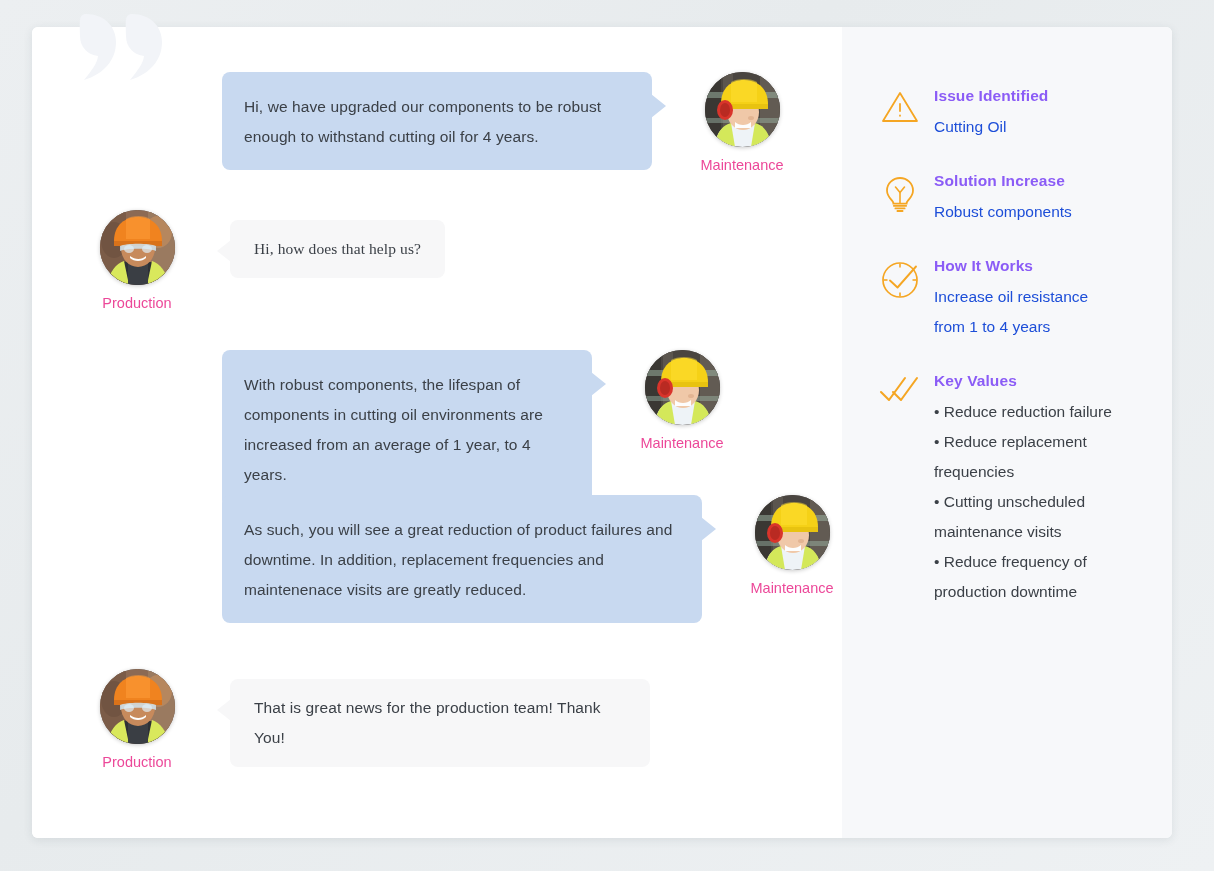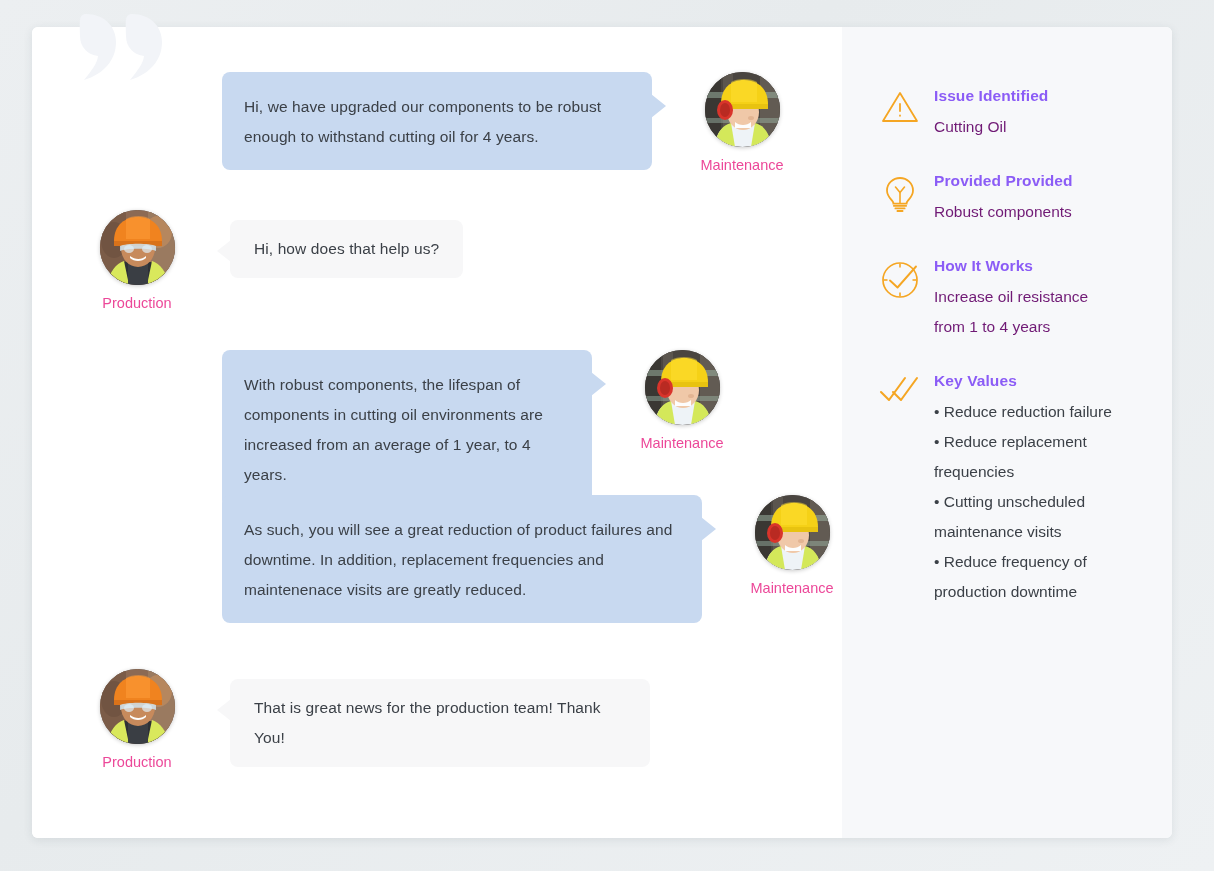--- a/index.html
+++ b/index.html
@@ -142,21 +142,21 @@
   }
   .sum-body { flex: 1 1 auto; padding-left: 6px; }
   .sum-title {
     color: #8b5cf6;
     font-size: 15.5px;
     font-weight: bold;
     letter-spacing: 0.1px;
     margin-bottom: 7px;
   }
   .sum-text {
-    color: #701a75;
+    color: #1d4ed8;
     font-size: 15.5px;
     line-height: 30px;
   }
   .sum-list-line { color: #3b4047; font-size: 15.5px; line-height: 30px; }
 </style>
 </head>
 <body>
 
 <div class="quote-deco">
   <svg width="90" height="80" viewBox="0 0 90 80">
@@ -220,21 +220,21 @@
             <path d="M26 9 C32 5 45 5 50 9 L50 29 L26 29 Z" fill="#ff9c38" opacity="0.55"></path>
             <path d="M20 36 C26 33 50 33 56 36 L56 41 C50 38 26 38 20 41 Z" fill="#cfe3ee" opacity="0.85"></path>
             <ellipse cx="29" cy="39" rx="5" ry="4" fill="#dfeef6" opacity="0.7"></ellipse>
             <ellipse cx="47" cy="39" rx="5" ry="4" fill="#dfeef6" opacity="0.7"></ellipse>
             <path d="M31 47 C35 51 42 51 45 47 C43 51 33 51 31 47 Z" fill="#ffffff"></path>
             <path d="M30 46 C35 50 42 50 46 46 L46 48 C42 52 34 52 30 48 Z" fill="#fdfdfd"></path>
           </svg>
         </div>
         <div class="person-label">Production</div>
       </div>
-      <div class="bubble grey" style="margin-left:33px; margin-top:10px; padding:14px 24px;">
+      <div class="bubble grey" style="margin-left:33px; margin-top:10px; padding:14px 24px;font-family:Liberation Serif, serif;">
         <span>Hi, how does that help us?</span>
       </div>
     </div>
 
     <div class="msg-row" style="left:190px; top:323px;">
       <div class="bubble blue" style="width:370px;">
         <span>With robust components, the lifespan of components in cutting oil environments are increased from an average of 1 year, to 4 years.</span>
       </div>
       <div class="person" style="margin-left:30px;">
         <div class="avatar">
@@ -348,21 +348,21 @@
         <svg width="40" height="40" viewBox="0 0 40 40">
           <path d="M20 4 C27.2 4 33 9.6 33 16.4 C33 21 30.2 24 28.3 26.2 C27.2 27.5 26.6 28.3 26.6 29.6 L13.4 29.6 C13.4 28.3 12.8 27.5 11.7 26.2 C9.8 24 7 21 7 16.4 C7 9.6 12.8 4 20 4 Z" fill="none" stroke="#f5a623" stroke-width="1.8"></path>
           <line x1="13.8" y1="31.8" x2="26.2" y2="31.8" stroke="#f5a623" stroke-width="1.8" stroke-linecap="round"></line>
           <line x1="15.4" y1="34.4" x2="24.6" y2="34.4" stroke="#f5a623" stroke-width="1.8" stroke-linecap="round"></line>
           <line x1="17.4" y1="37" x2="22.6" y2="37" stroke="#f5a623" stroke-width="1.8" stroke-linecap="round"></line>
           <path d="M15.5 13 L20 18.5 L24.5 13" fill="none" stroke="#f5a623" stroke-width="1.6" stroke-linecap="round"></path>
           <line x1="20" y1="18.5" x2="20" y2="29.6" stroke="#f5a623" stroke-width="1.6"></line>
         </svg>
       </div>
       <div class="sum-body">
-        <div class="sum-title">Provided Provided</div>
+        <div class="sum-title">Solution Increase</div>
         <div class="sum-text">Robust components</div>
       </div>
     </div>
 
     <div class="sum-item">
       <div class="sum-icon">
         <svg width="42" height="42" viewBox="0 0 42 42">
           <circle cx="21" cy="21" r="17" fill="none" stroke="#f5a623" stroke-width="1.7"></circle>
           <line x1="21" y1="4.5" x2="21" y2="8.5" stroke="#f5a623" stroke-width="1.6"></line>
           <line x1="21" y1="33.5" x2="21" y2="37.5" stroke="#f5a623" stroke-width="1.6"></line>

